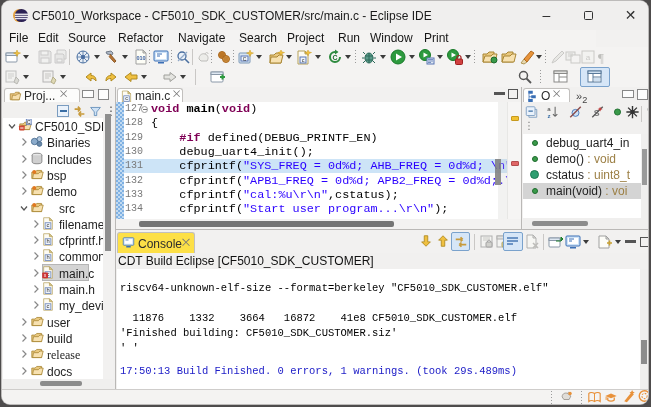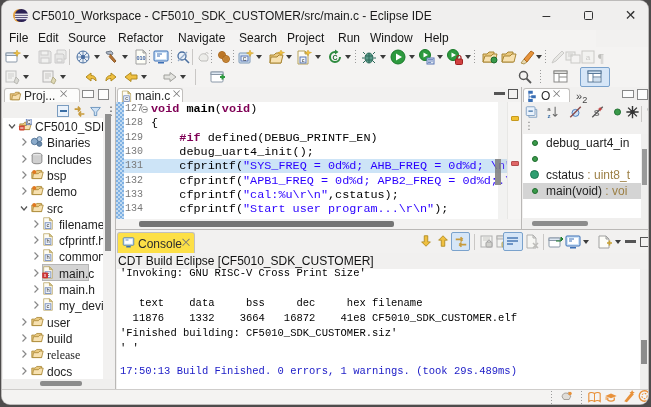--- a/index.html
+++ b/index.html
@@ -62,21 +62,21 @@
   <div class="abs" id="menubar">
     <span style="left:7px">File</span>
       <span style="left:36px">Edit</span>
       <span style="left:66px">Source</span>
       <span style="left:116px">Refactor</span>
       <span style="left:176px">Navigate</span>
       <span style="left:237px">Search</span>
       <span style="left:285px">Project</span>
       <span style="left:336px">Run</span>
       <span style="left:368px">Window</span>
-      <span style="left:422px">Help</span>
+      <span style="left:422px">Print</span>
   </div>
   <div class="abs" id="tb1">
       <div class="abs" style="left: 3px; top: 2px;"><svg width="16" height="16" viewBox="0 0 16 16">
           <rect x="1" y="4" width="11" height="9" rx="1" fill="#fff" stroke="#8a98a8"></rect>
           <rect x="1" y="4" width="11" height="2.5" fill="#dfe8f2" stroke="#8a98a8"></rect>
           <path d="M12 1 L13 3.5 L15.5 4 L13 5 L12 7.5 L11 5 L8.5 4 L11 3.5 Z" fill="#f0c040" stroke="#c89a20" stroke-width="0.5"></path>
         </svg></div>
       <div class="dd" style="left: 21px; top: 8px;"></div>
       <div class="abs" style="left: 35px; top: 2px; opacity: 0.45;"><svg width="16" height="16" viewBox="0 0 16 16">
           <path d="M2 2 L13 2 L14 3 L14 14 L2 14 Z" fill="#d9d9d9" stroke="#9a9a9a"></path>
@@ -354,21 +354,21 @@
           </div>
           <div class="trow" style="top:81.5px;">
             <svg class="tw" style="left:16px;" width="9" height="12" viewBox="0 0 9 12">
               <path d="M1.5 4.5 L4.5 8 L7.5 4.5" fill="none" stroke="#555" stroke-width="1.2"></path>
             </svg>
             <span style="position:absolute;left:27px;top:1px;"><svg width="15" height="13" viewBox="0 0 16 16">
                 <path d="M1 5 L5 5 L7 3 L13 3 L13 13 L1 13 Z" fill="#e9c87f" stroke="#a98634"></path>
                 <path d="M3 7 L9 7 L11 5 L15 5 L13 13 L2 13 Z" fill="#f7e1b0" stroke="#a98634"></path>
                 <circle cx="4" cy="5" r="2.5" fill="#e07820"></circle>
               </svg></span>
-            <span style="position:absolute;left:44px;top:1px;">src</span>
+            <span style="position:absolute;left:56px;top:1px;">src</span>
           </div>
           <div class="trow" style="top:97.8px;">
             <svg class="tw" style="left:28px;" width="9" height="12" viewBox="0 0 9 12">
               <path d="M3 2.5 L6.5 6 L3 9.5" fill="none" stroke="#888" stroke-width="1.2"></path>
             </svg>
             <span style="position:absolute;left:39px;top:1px;"><svg width="12" height="13" viewBox="0 0 16 18">
                 <path d="M2 1 L10 1 L14 5 L14 17 L2 17 Z" fill="#fdfbf3" stroke="#b5a05a"></path>
                 <path d="M10 1 L10 5 L14 5 Z" fill="#d8c78a" stroke="#b5a05a"></path>
                 <rect x="4" y="8" width="8" height="8" fill="#eef3fa" stroke="#5a77b5"></rect>
                 <text x="8" y="14.5" font-size="8" fill="#333" text-anchor="middle" font-family="Liberation Sans">c</text>
@@ -570,20 +570,21 @@
             </svg></div>
           <div class="abs" style="left: 2px; top: 15px; width: 4px; height: 11px; color: rgb(119, 119, 119); font-size: 10px; line-height: 11px;">⋮</div>
         </div>
       <div class="abs" id="outlist">
           <div class="orow" style="top:1px;">
             <div style="position:absolute;left:9px;top:5px;width:6px;height:6px;border-radius:50%;background:#3a9a4a;border:1px solid #1d6b2d"></div>
             <span style="position:absolute;left:23px">debug_uart4_in<span class="typ"></span></span>
           </div>
           <div class="orow" style="top:17px;">
             <div style="position:absolute;left:9px;top:5px;width:6px;height:6px;border-radius:50%;background:#3a9a4a;border:1px solid #1d6b2d"></div>
+            <span style="position:absolute;left:23px">demo()<span class="typ"> : void</span></span>
           </div>
           <div class="orow" style="top:33px;">
             <div style="position:absolute;left:7px;top:3px;width:9px;height:9px;border-radius:50%;background:#2e9e71;border:1px solid #1d7a52"></div>
             <span style="position:absolute;left:23px">cstatus<span class="typ"> : uint8_t</span></span>
           </div>
           <div class="orow" style="top:49px;background:#d4d4d4;">
             <div style="position:absolute;left:9px;top:5px;width:6px;height:6px;border-radius:50%;background:#3a9a4a;border:1px solid #1d6b2d"></div>
             <span style="position:absolute;left:23px">main(void)<span class="typ"> : voi</span></span>
           </div>
         </div>
@@ -656,22 +657,21 @@
               <path d="M9 2 L9 5 L12 5 Z" fill="#e0e0d8" stroke="#a0a0a0"></path>
               <path d="M10 9 L15 9 M12.5 6.5 L12.5 11.5" stroke="#c8a030" stroke-width="1.6"></path>
             </svg></div>
           <div class="dd" style="left: 499px; top: 10px;"></div>
           <div class="abs" style="left: 509px; top: 10px; width: 11px; height: 4px; border-top: 3px solid rgb(85, 85, 85);"></div>
           <div class="abs" style="left: 524px; top: 7px; width: 10px; height: 10px; border: 1.5px solid rgb(85, 85, 85);"></div>
         </div>
     </div>
     <div class="abs" id="conlabel">CDT Build Eclipse [CF5010_SDK_CUSTOMER]</div>
     <div id="context">
-      <div class="con" style="top:-2px">'Invoking: GNU RISC-V Cross Print Size'</div>
-      <div class="con" style="top:28px">   text    data     bss     dec     hex filename</div>
+      <div class="con" style="top:13px">riscv64-unknown-elf-size --format=berkeley "CF5010_SDK_CUSTOMER.elf"</div>
       <div class="con" style="top:43px">  11876    1332    3664   16872    41e8 CF5010_SDK_CUSTOMER.elf</div>
       <div class="con" style="top:58px">'Finished building: CF5010_SDK_CUSTOMER.siz'</div>
       <div class="con" style="top:73px">' '</div>
       <div class="con" style="top:96px;color:#2020c8">17:50:13 Build Finished. 0 errors, 1 warnings. (took 29s.489ms)</div>
     </div>
     <div class="abs" style="left:638px;top:182px;width:8px;height:120px;background:#f0efee"></div>
     <div class="abs" style="left:639px;top:253px;width:6px;height:24px;background:#8c8c8c"></div>
   </div>
   <div class="abs" id="status">
       <div class="dsep" style="left: 549px; top: 1px;"></div>

